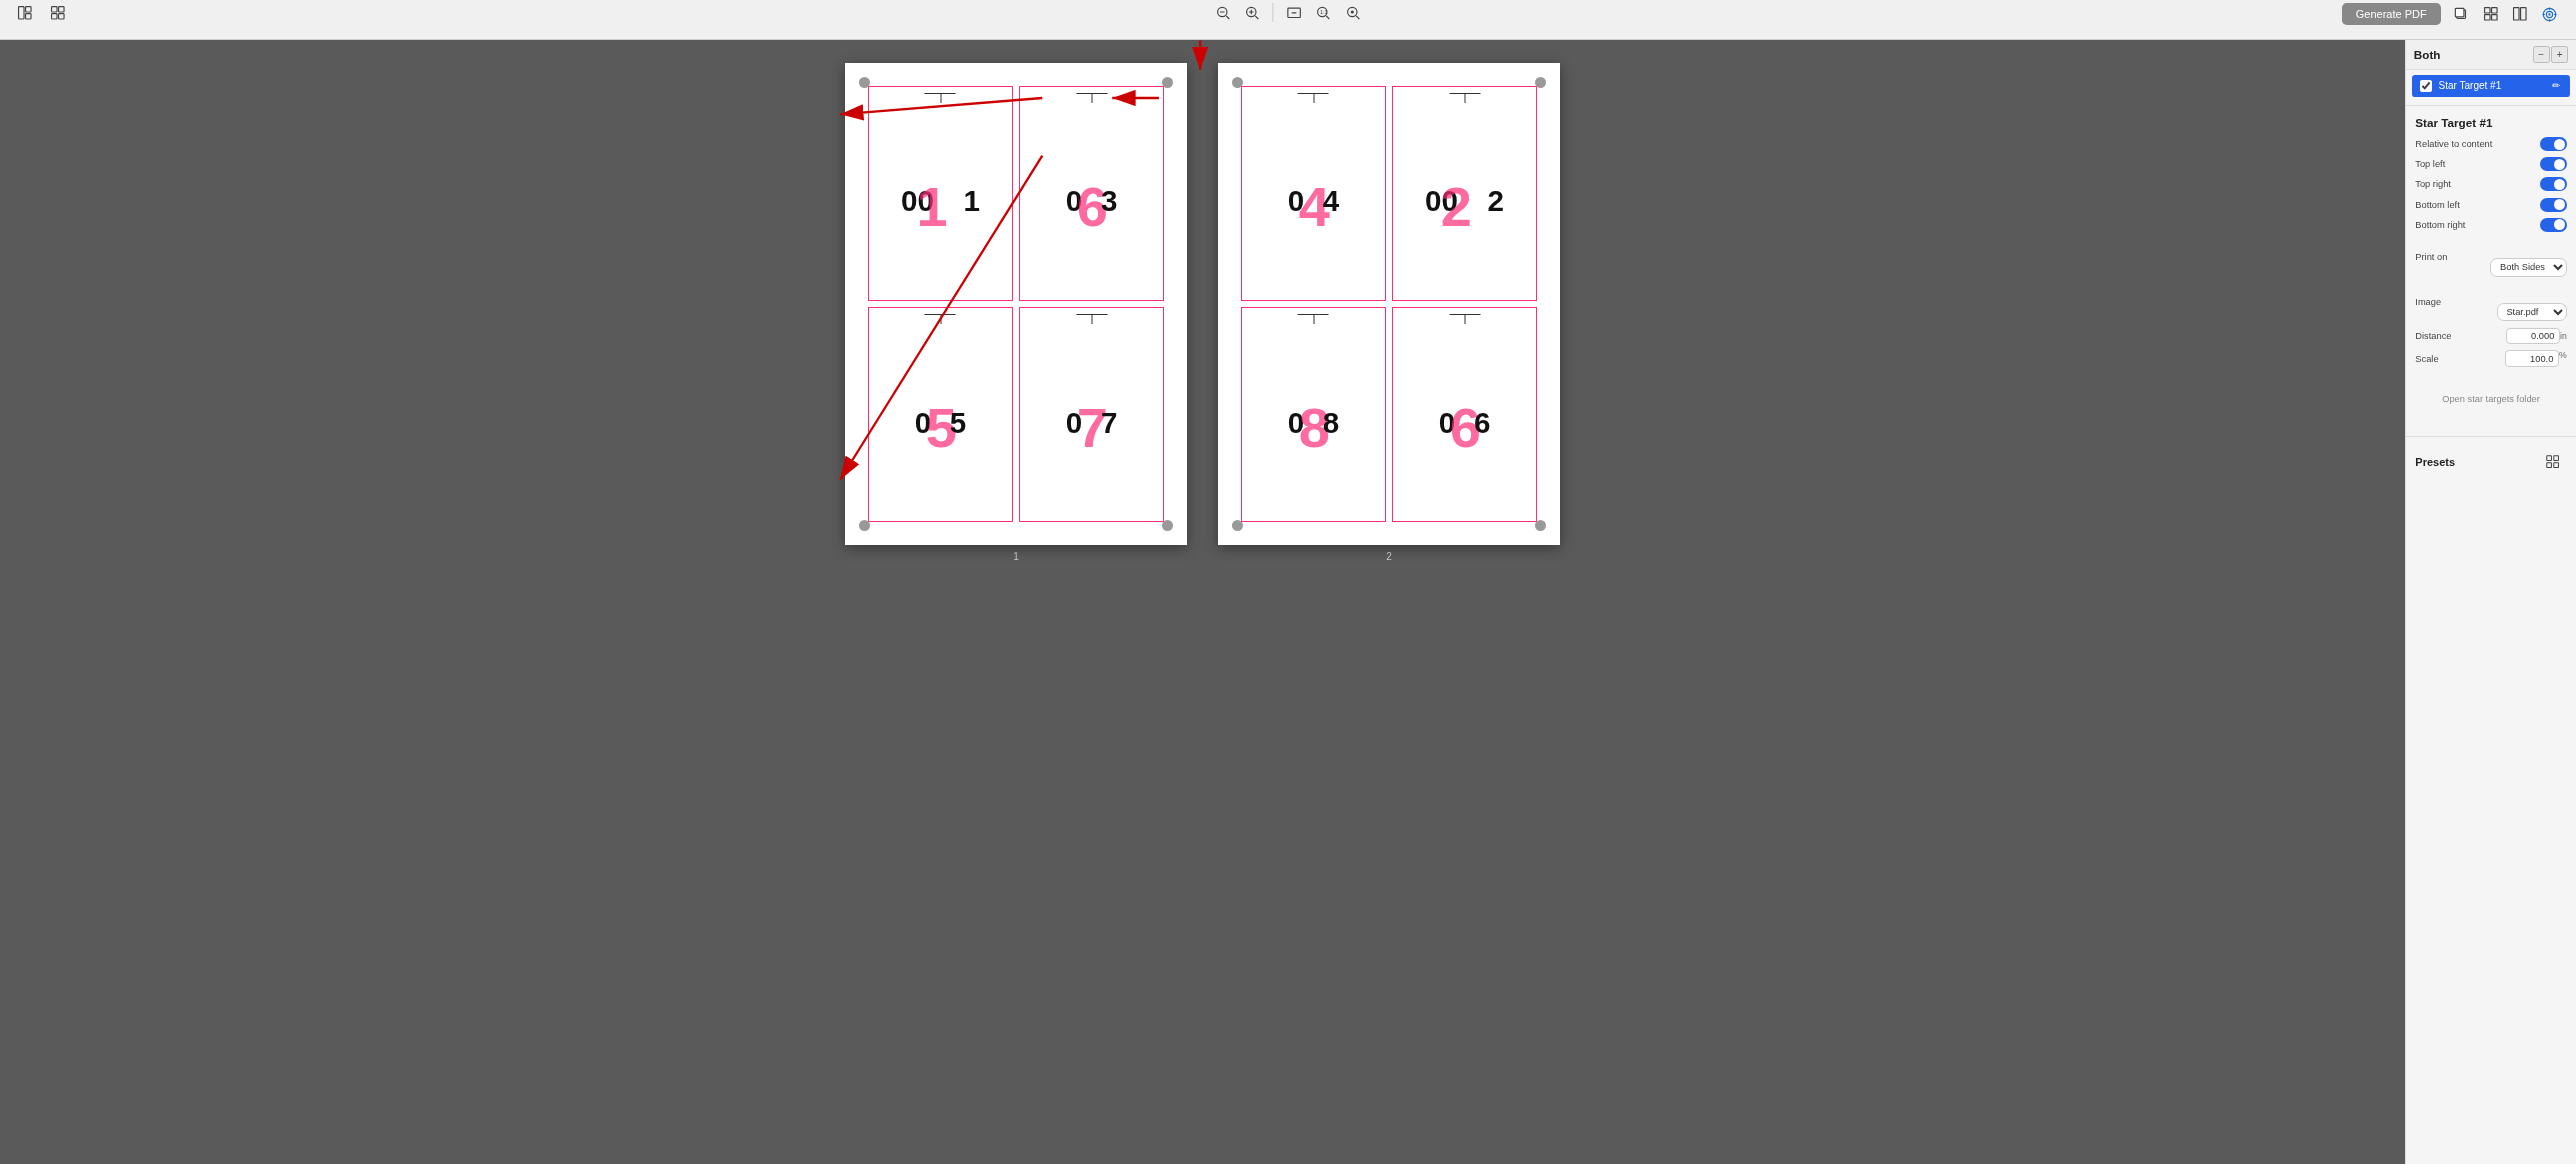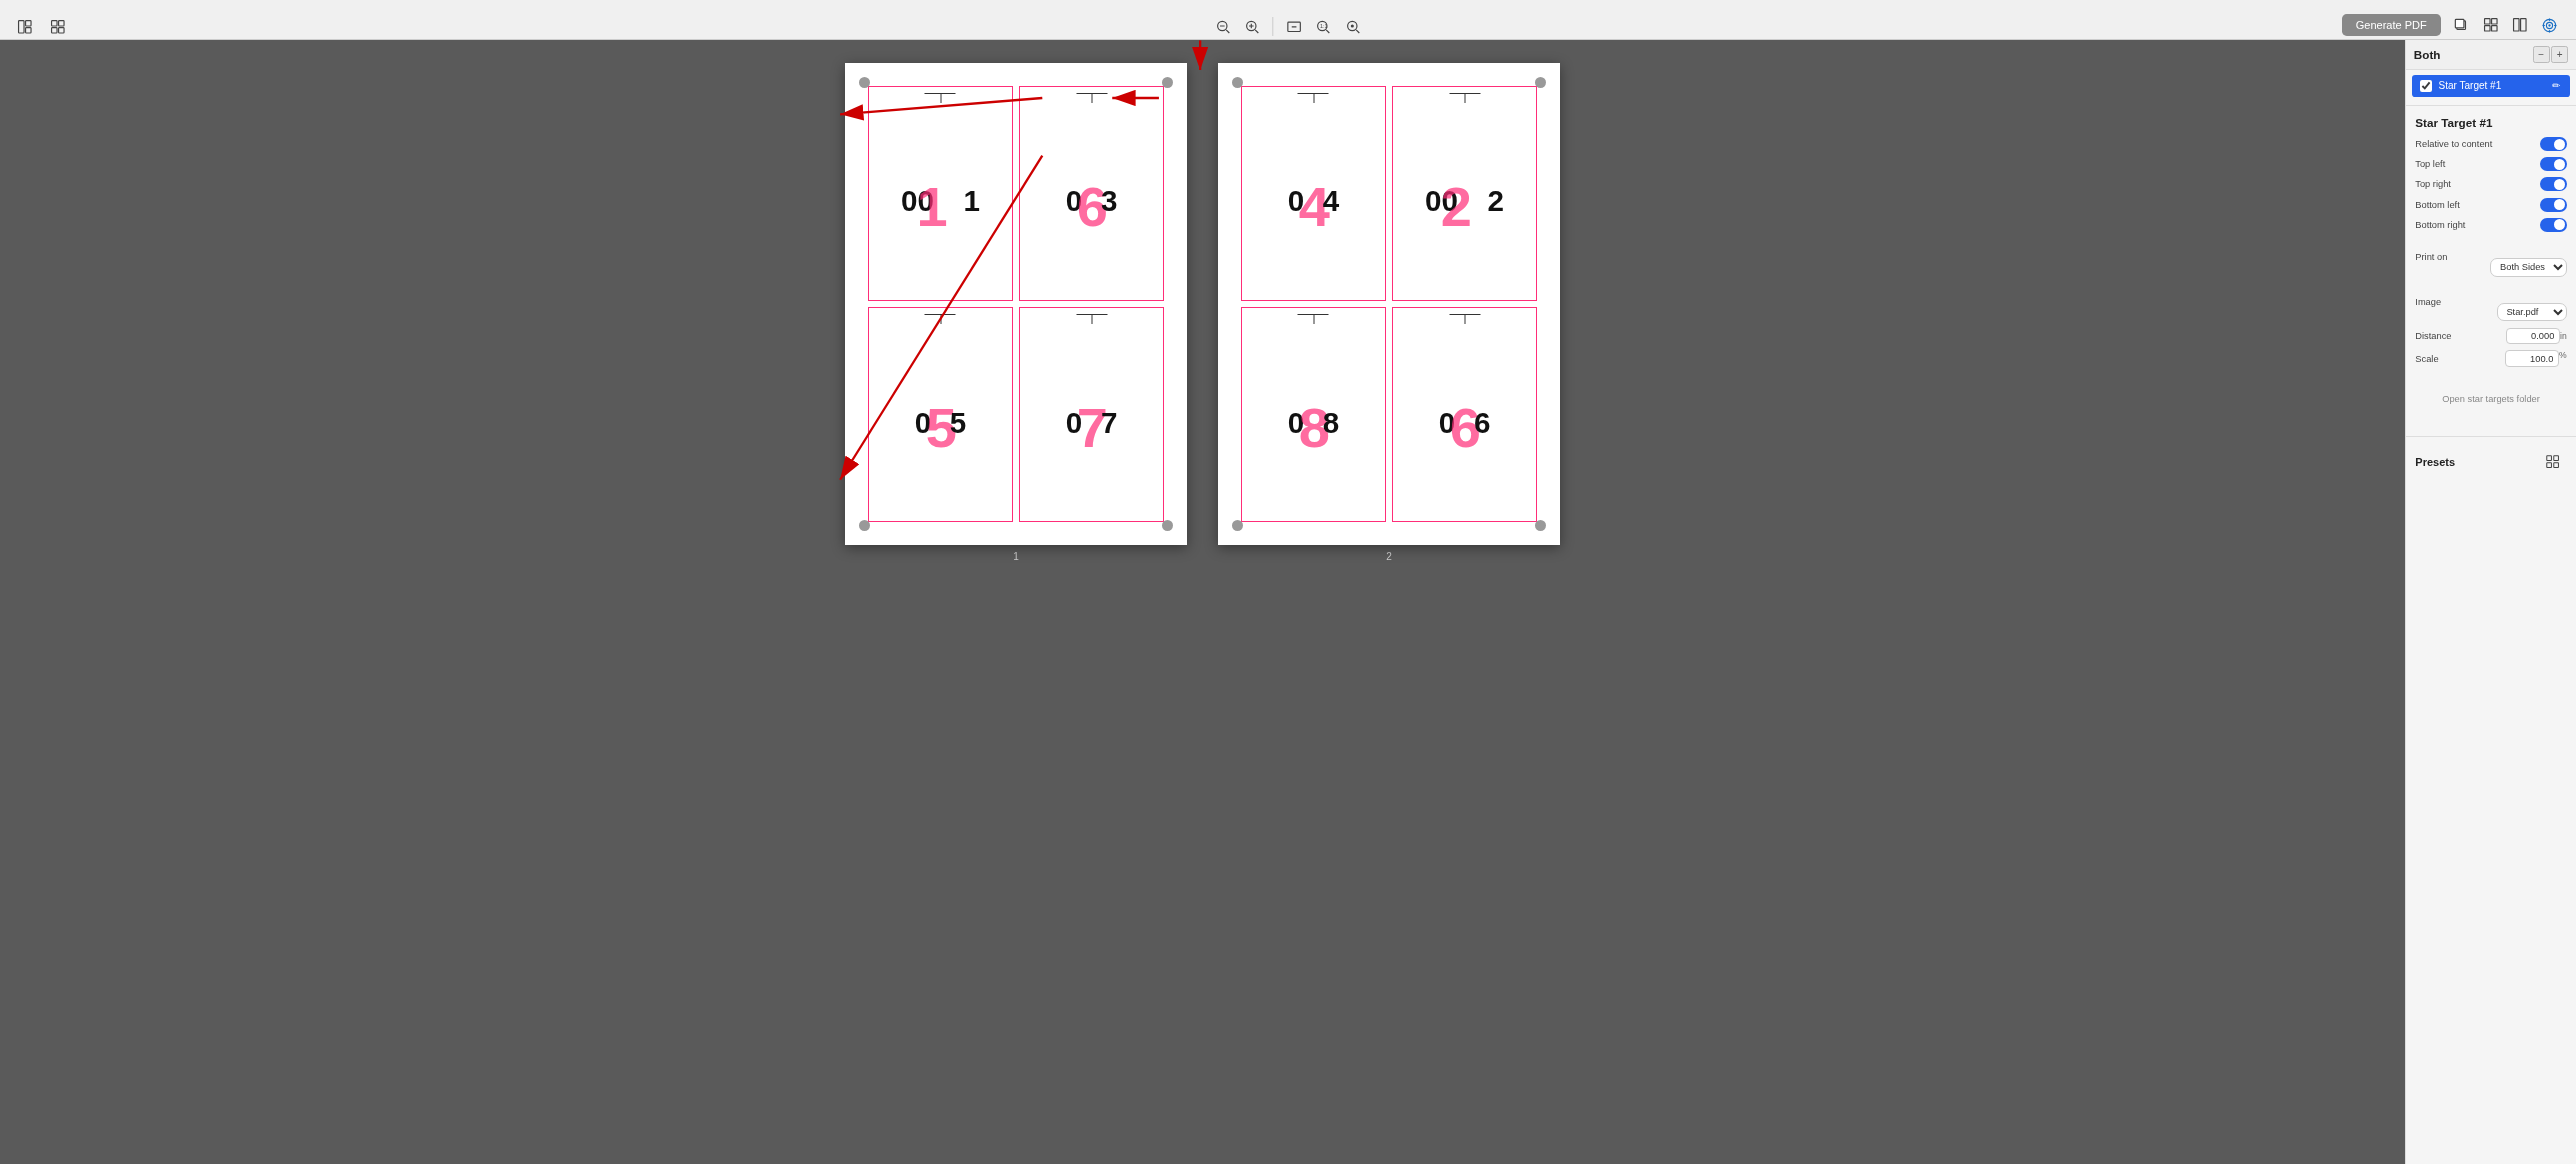--- a/index.html
+++ b/index.html
@@ -4,21 +4,21 @@
   <style>
     * { box-sizing: border-box; margin: 0; padding: 0; }
     body { font-family: -apple-system, BlinkMacSystemFont, 'Segoe UI', sans-serif; background: #5a5a5a; overflow: hidden; }
 
     
     #toolbar {
       height: 40px;
       background: #f0f0f0;
       border-bottom: 0.8px solid #ccc;
       display: flex;
-      align-items: flex-end;
+      align-items: flex-start;
       padding: 0 12.4px;
       gap: 6.2px;
       position: relative;
     }
     .toolbar-left { display: flex; gap: 7.8px; align-items: center; }
     .toolbar-center { position: absolute; left: 50%; transform: translateX(-50%); display: flex; align-items: center; gap: 4.7px; }
     .toolbar-right { margin-left: auto; display: flex; align-items: center; gap: 6.2px; }
 
     .tb-icon-btn {
       width: 25px; height: 25px;

